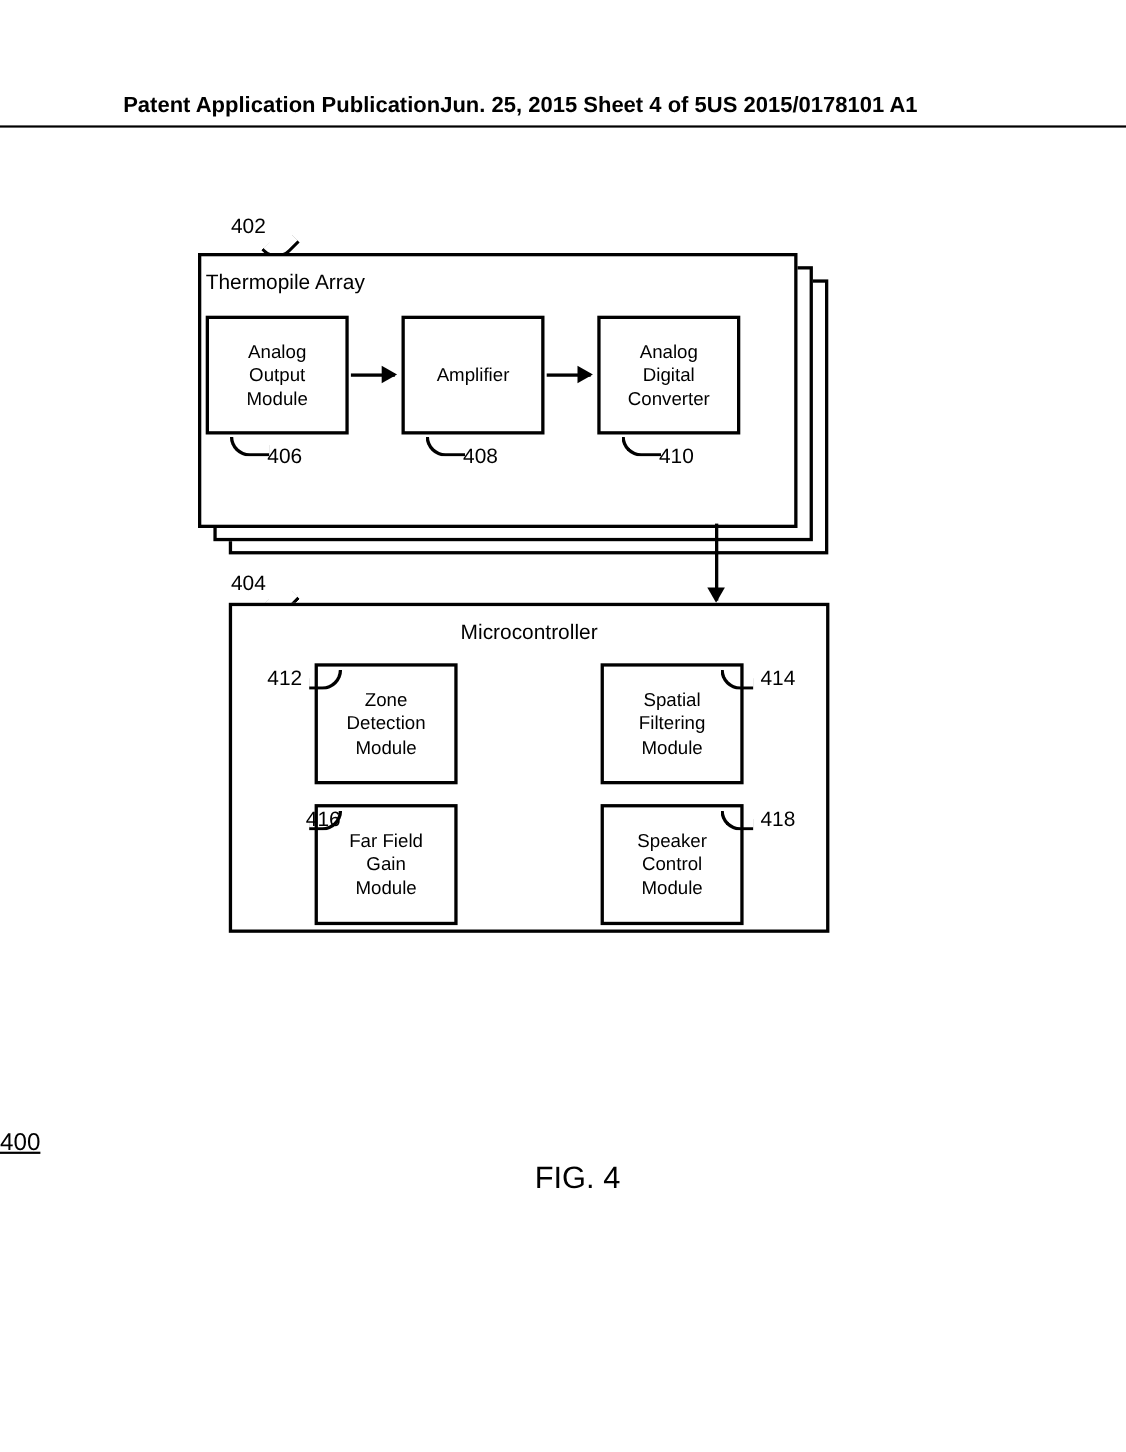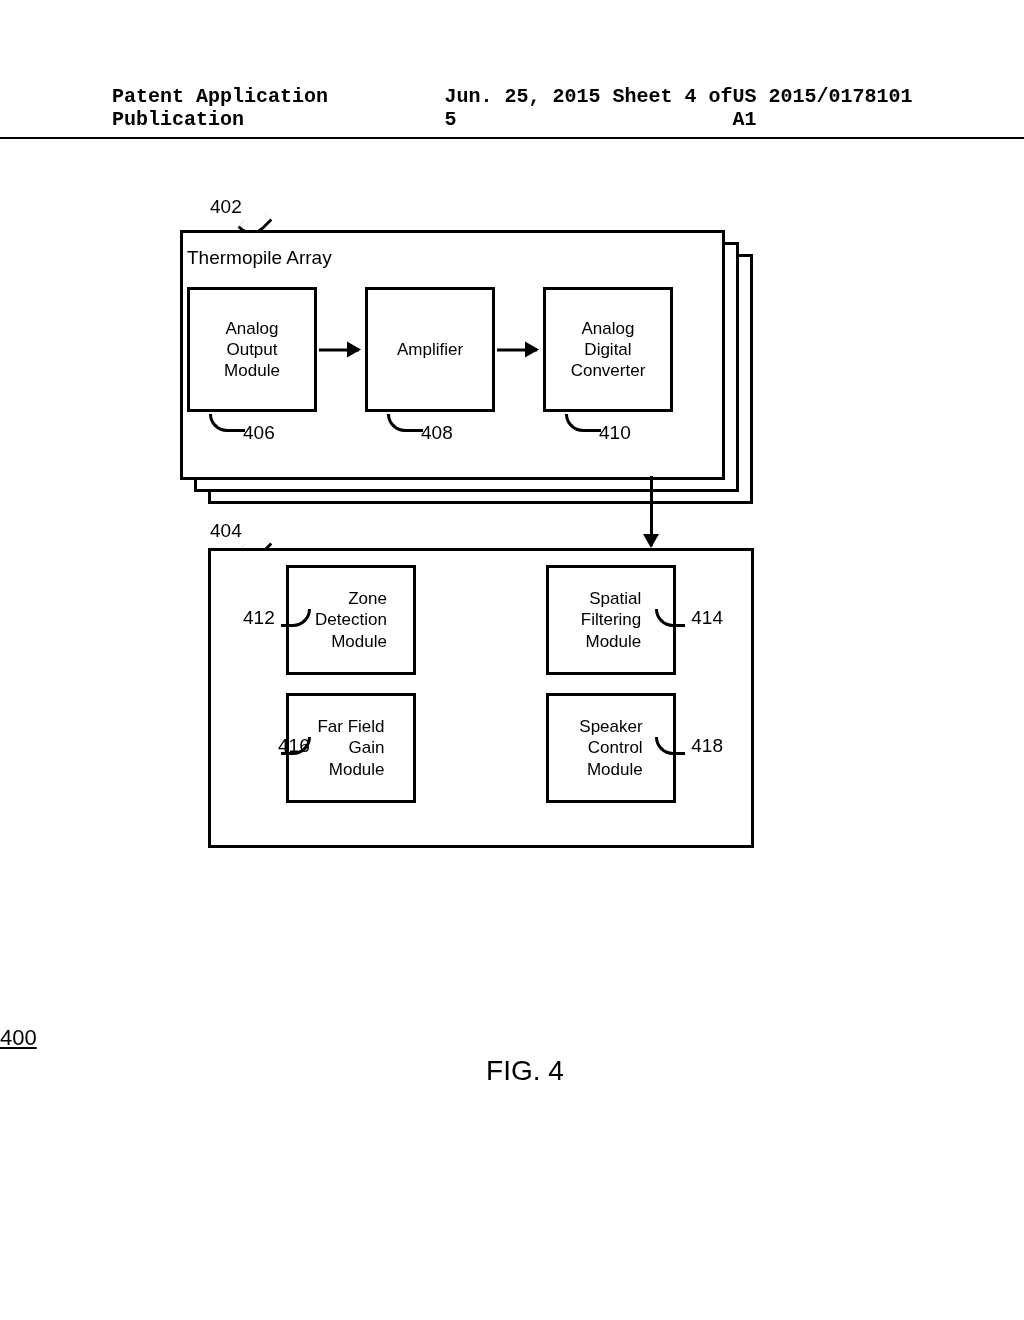--- a/index.html
+++ b/index.html
@@ -14,24 +14,23 @@
   .header {
     position: absolute;
     top: 85px;
     left: 0;
     width: 100%;
     border-bottom: 2px solid #000;
     padding: 0 0 6px 0;
   }
   .header-row {
     display: flex;
-    justify-content: center;
+    justify-content: flex-start;
     font-size: 20px;
     font-weight: bold;
-    font-family: Liberation Mono, monospace;
   }
   .header-left { margin-left: 112px; }
   .header-center { }
   .header-right { margin-right: 92px; }
 
   .diagram {
     position: absolute;
     top: 200px;
     left: 180px;
     width: 580px;
@@ -47,21 +46,21 @@
   .stack-shadow1 { left: 28px; top: 24px; width: 545px; height: 250px; }
   .stack-shadow2 { left: 14px; top: 12px; width: 545px; height: 250px; }
   .stack-front   { left: 0;    top: 0;    width: 545px; height: 250px; padding: 14px 4px; }
 
   .tp-title { font-size: 19px; margin-bottom: 18px; }
 
   .tp-row { display: flex; gap: 48px; align-items: stretch; justify-content: flex-start; position: relative; }
   .tp-box {
     border: 3px solid #000;
     width: 130px;
-    height: 125px;
+    height: 108px;
     display: flex;
     align-items: center;
     justify-content: center;
     text-align: center;
     font-size: 17px;
     line-height: 1.25;
     background: #fff;
   }
 
   
@@ -163,21 +162,21 @@
     grid-template-rows: 110px 110px;
     justify-content: center;
     column-gap: 130px;
     row-gap: 18px;
   }
   .mc-box {
     border: 3px solid #000;
     display: flex;
     align-items: center;
     justify-content: center;
-    text-align: right;
+    text-align: center;
     font-size: 17px;
     line-height: 1.25;
   }
 
   
   .side-call {
     position: absolute;
     font-size: 19px;
   }
   .hook-r {
@@ -264,20 +263,21 @@
       </div>
     </div>
   </div>
 
   <div class="v-arrow"></div>
 
   <span class="callout-404">404</span>
   <div class="callout-404-hook"></div>
 
   <div class="mc">
+    <div class="mc-title">Microcontroller</div>
     <div class="mc-grid">
       <div class="mc-box">
           <span>Zone<br>Detection<br>Module</span>
         </div>
       <div class="mc-box">
           <span>Spatial<br>Filtering<br>Module</span>
         </div>
       <div class="mc-box">
           <span>Far Field<br>Gain<br>Module</span>
         </div>

